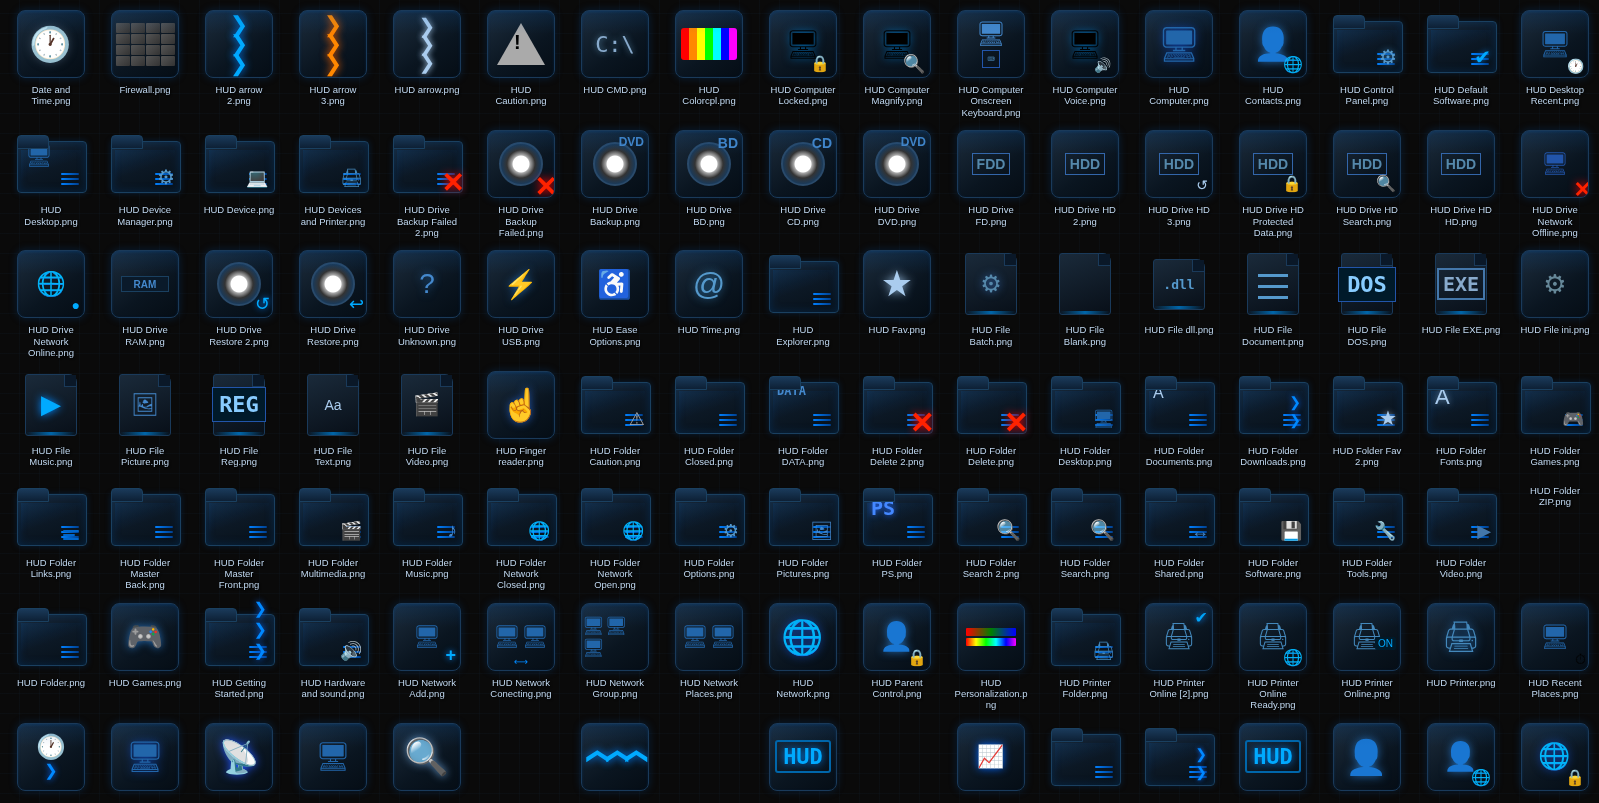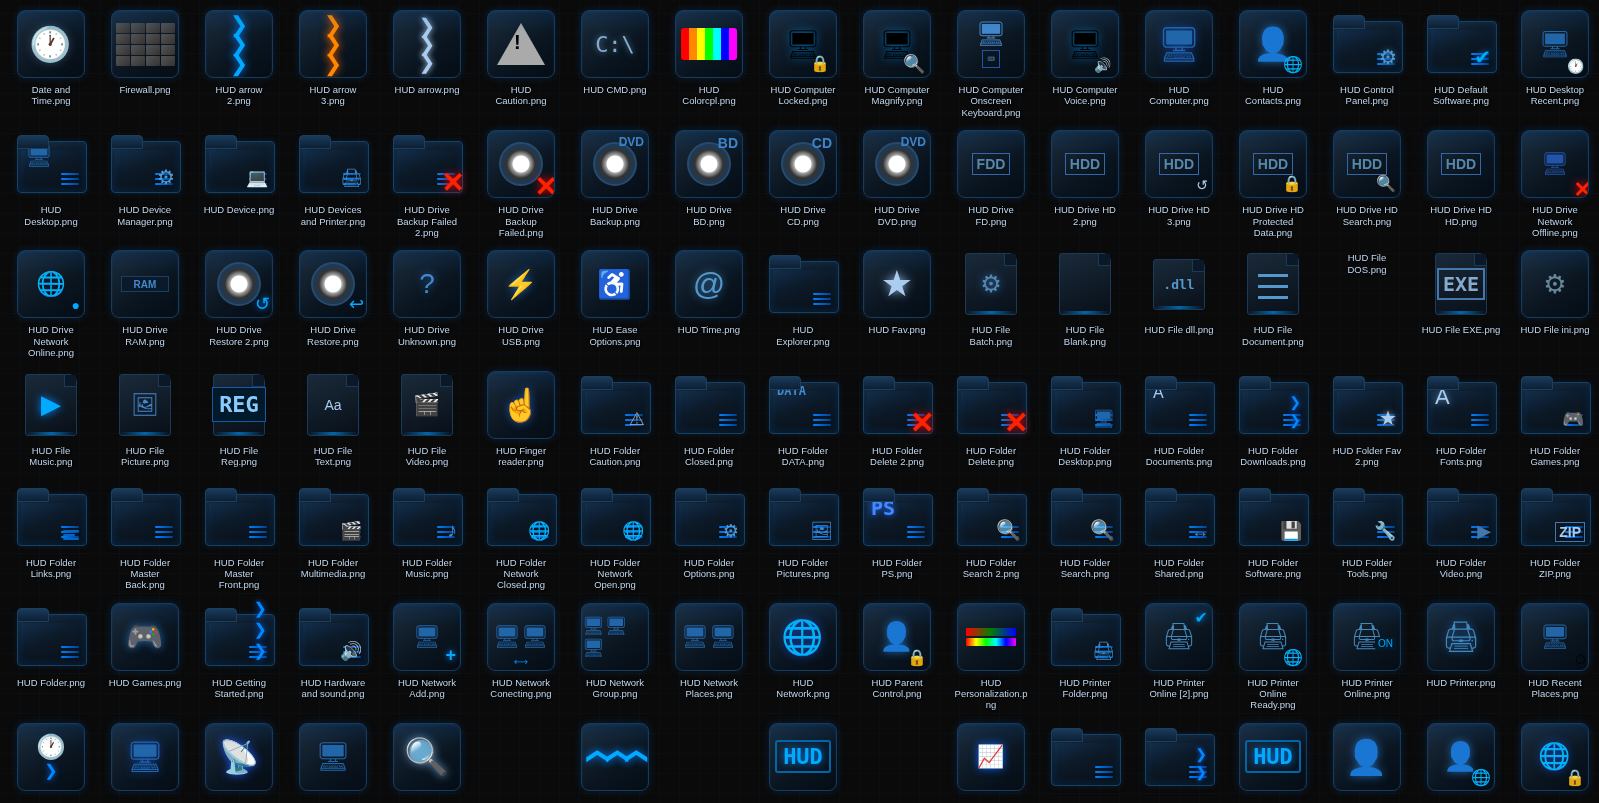--- a/index.html
+++ b/index.html
@@ -870,20 +870,27 @@
         <div style="width:52px;height:62px;background:linear-gradient(160deg,#1a2a3a,#080f18);border:1.5px solid #1a3a5a;border-radius:3px 8px 3px 3px;display:flex;align-items:center;justify-content:center;position:relative;">
       <div style="position:absolute;top:0;right:0;width:12px;height:12px;background:#0a1828;border-left:1px solid #1a3a5a;border-bottom:1px solid #1a3a5a;"></div>
       <div style="position:absolute;bottom:0;left:0;right:0;height:3px;background:linear-gradient(90deg,transparent,#0066aa,transparent);"></div>
       <span style="color:#5599cc;font-size:10px;display:block;text-align:left;padding:4px;">▬▬▬<br>▬▬▬<br>▬▬▬</span>
     </div>
       </div>
       <div class="icon-label" style="white-space: pre-wrap;">HUD File
 Document.png</div>
     </div>
     <div class="icon-item">
+      <div class="icon-visual">
+        <div style="width:52px;height:62px;background:linear-gradient(160deg,#1a2a3a,#080f18);border:1.5px solid #1a3a5a;border-radius:3px 8px 3px 3px;display:flex;align-items:center;justify-content:center;position:relative;">
+      <div style="position:absolute;top:0;right:0;width:12px;height:12px;background:#0a1828;border-left:1px solid #1a3a5a;border-bottom:1px solid #1a3a5a;"></div>
+      <div style="position:absolute;bottom:0;left:0;right:0;height:3px;background:linear-gradient(90deg,transparent,#0066aa,transparent);"></div>
+      <span class="dos-badge">DOS</span>
+    </div>
+      </div>
       <div class="icon-label" style="white-space: pre-wrap;">HUD File
 DOS.png</div>
     </div>
     <div class="icon-item">
       <div class="icon-visual">
         <div style="width:52px;height:62px;background:linear-gradient(160deg,#1a2a3a,#080f18);border:1.5px solid #1a3a5a;border-radius:3px 8px 3px 3px;display:flex;align-items:center;justify-content:center;position:relative;">
       <div style="position:absolute;top:0;right:0;width:12px;height:12px;background:#0a1828;border-left:1px solid #1a3a5a;border-bottom:1px solid #1a3a5a;"></div>
       <div style="position:absolute;bottom:0;left:0;right:0;height:3px;background:linear-gradient(90deg,transparent,#0066aa,transparent);"></div>
       <span class="exe-badge">EXE</span>
     </div>
@@ -1372,31 +1379,20 @@
             <span></span>
             <span></span>
           </div>
       <span class="folder-overlay" style="color:#4477aa;font-size:18px;">▶</span>
     </div>
       </div>
       <div class="icon-label" style="white-space: pre-wrap;">HUD Folder
 Video.png</div>
     </div>
     <div class="icon-item">
-      <div class="icon-visual">
-        <div class="icon-folder" style="position:relative;">
-      <div class="folder-shine"></div>
-      <div class="folder-lines">
-            <span></span>
-            <span></span>
-            <span></span>
-          </div>
-      <span class="folder-overlay" style="color:#aaccee;font-size:14px;font-weight:bold;border:1px solid #4477aa;padding:1px 3px;">ZIP</span>
-    </div>
-      </div>
       <div class="icon-label" style="white-space: pre-wrap;">HUD Folder
 ZIP.png</div>
     </div>
     <div class="icon-item">
       <div class="icon-visual">
         <div class="icon-folder" style="position:relative;">
       <div class="folder-shine"></div>
       <div class="folder-lines">
             <span></span>
             <span></span>

